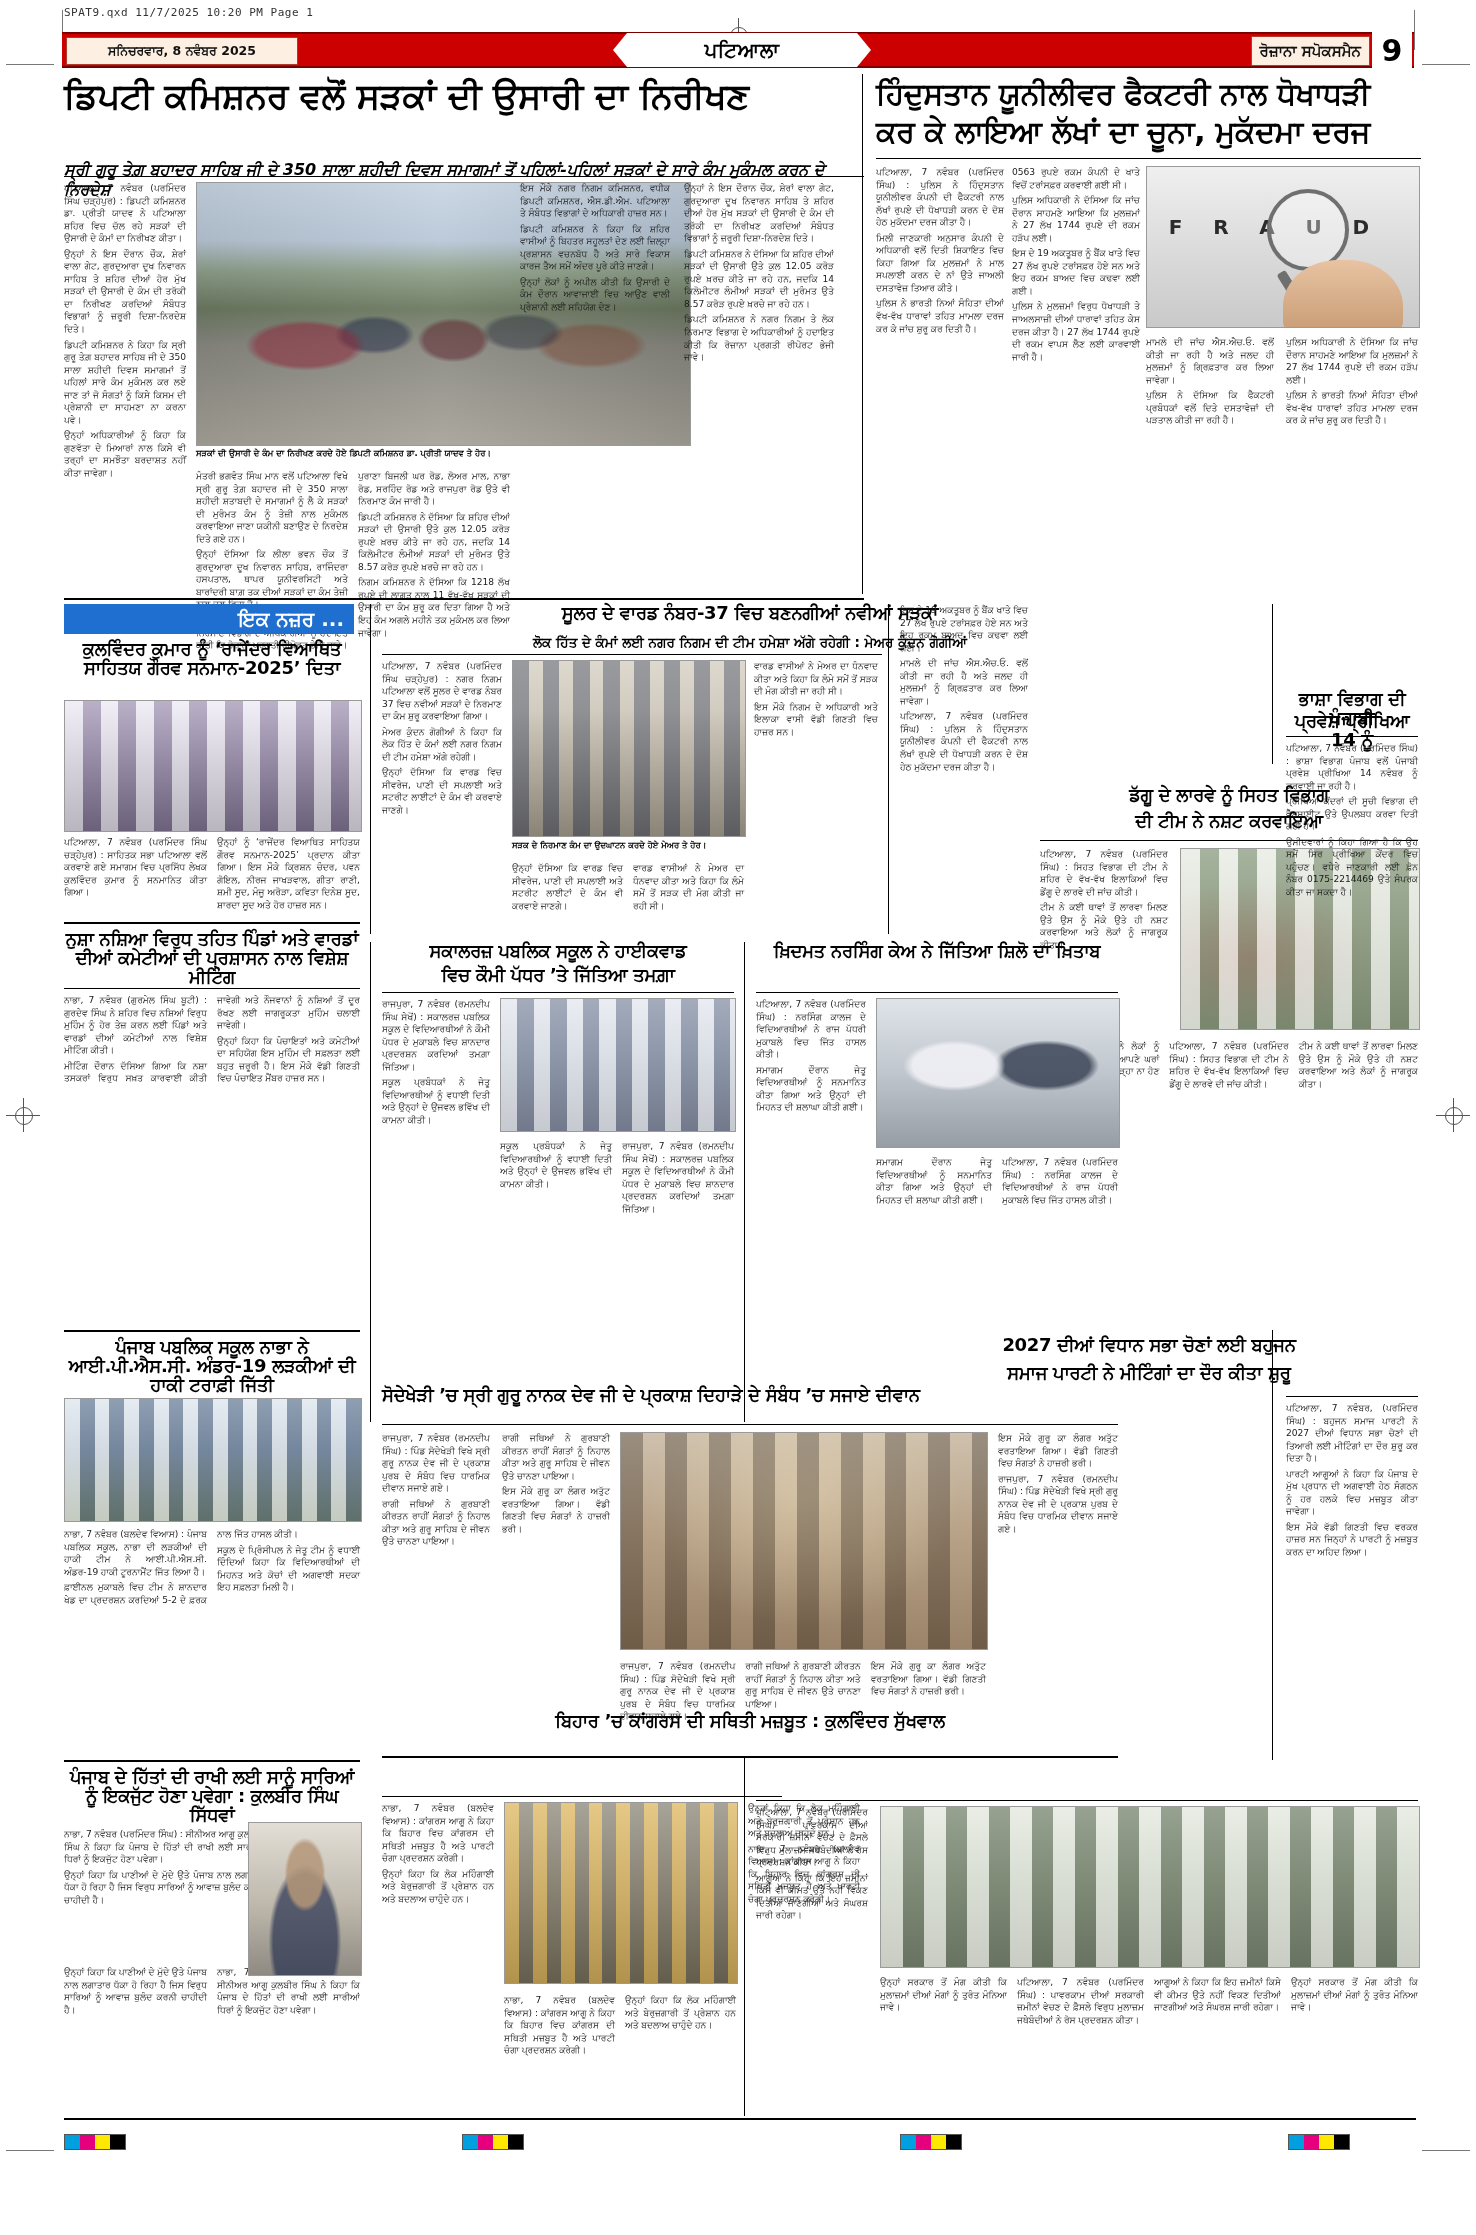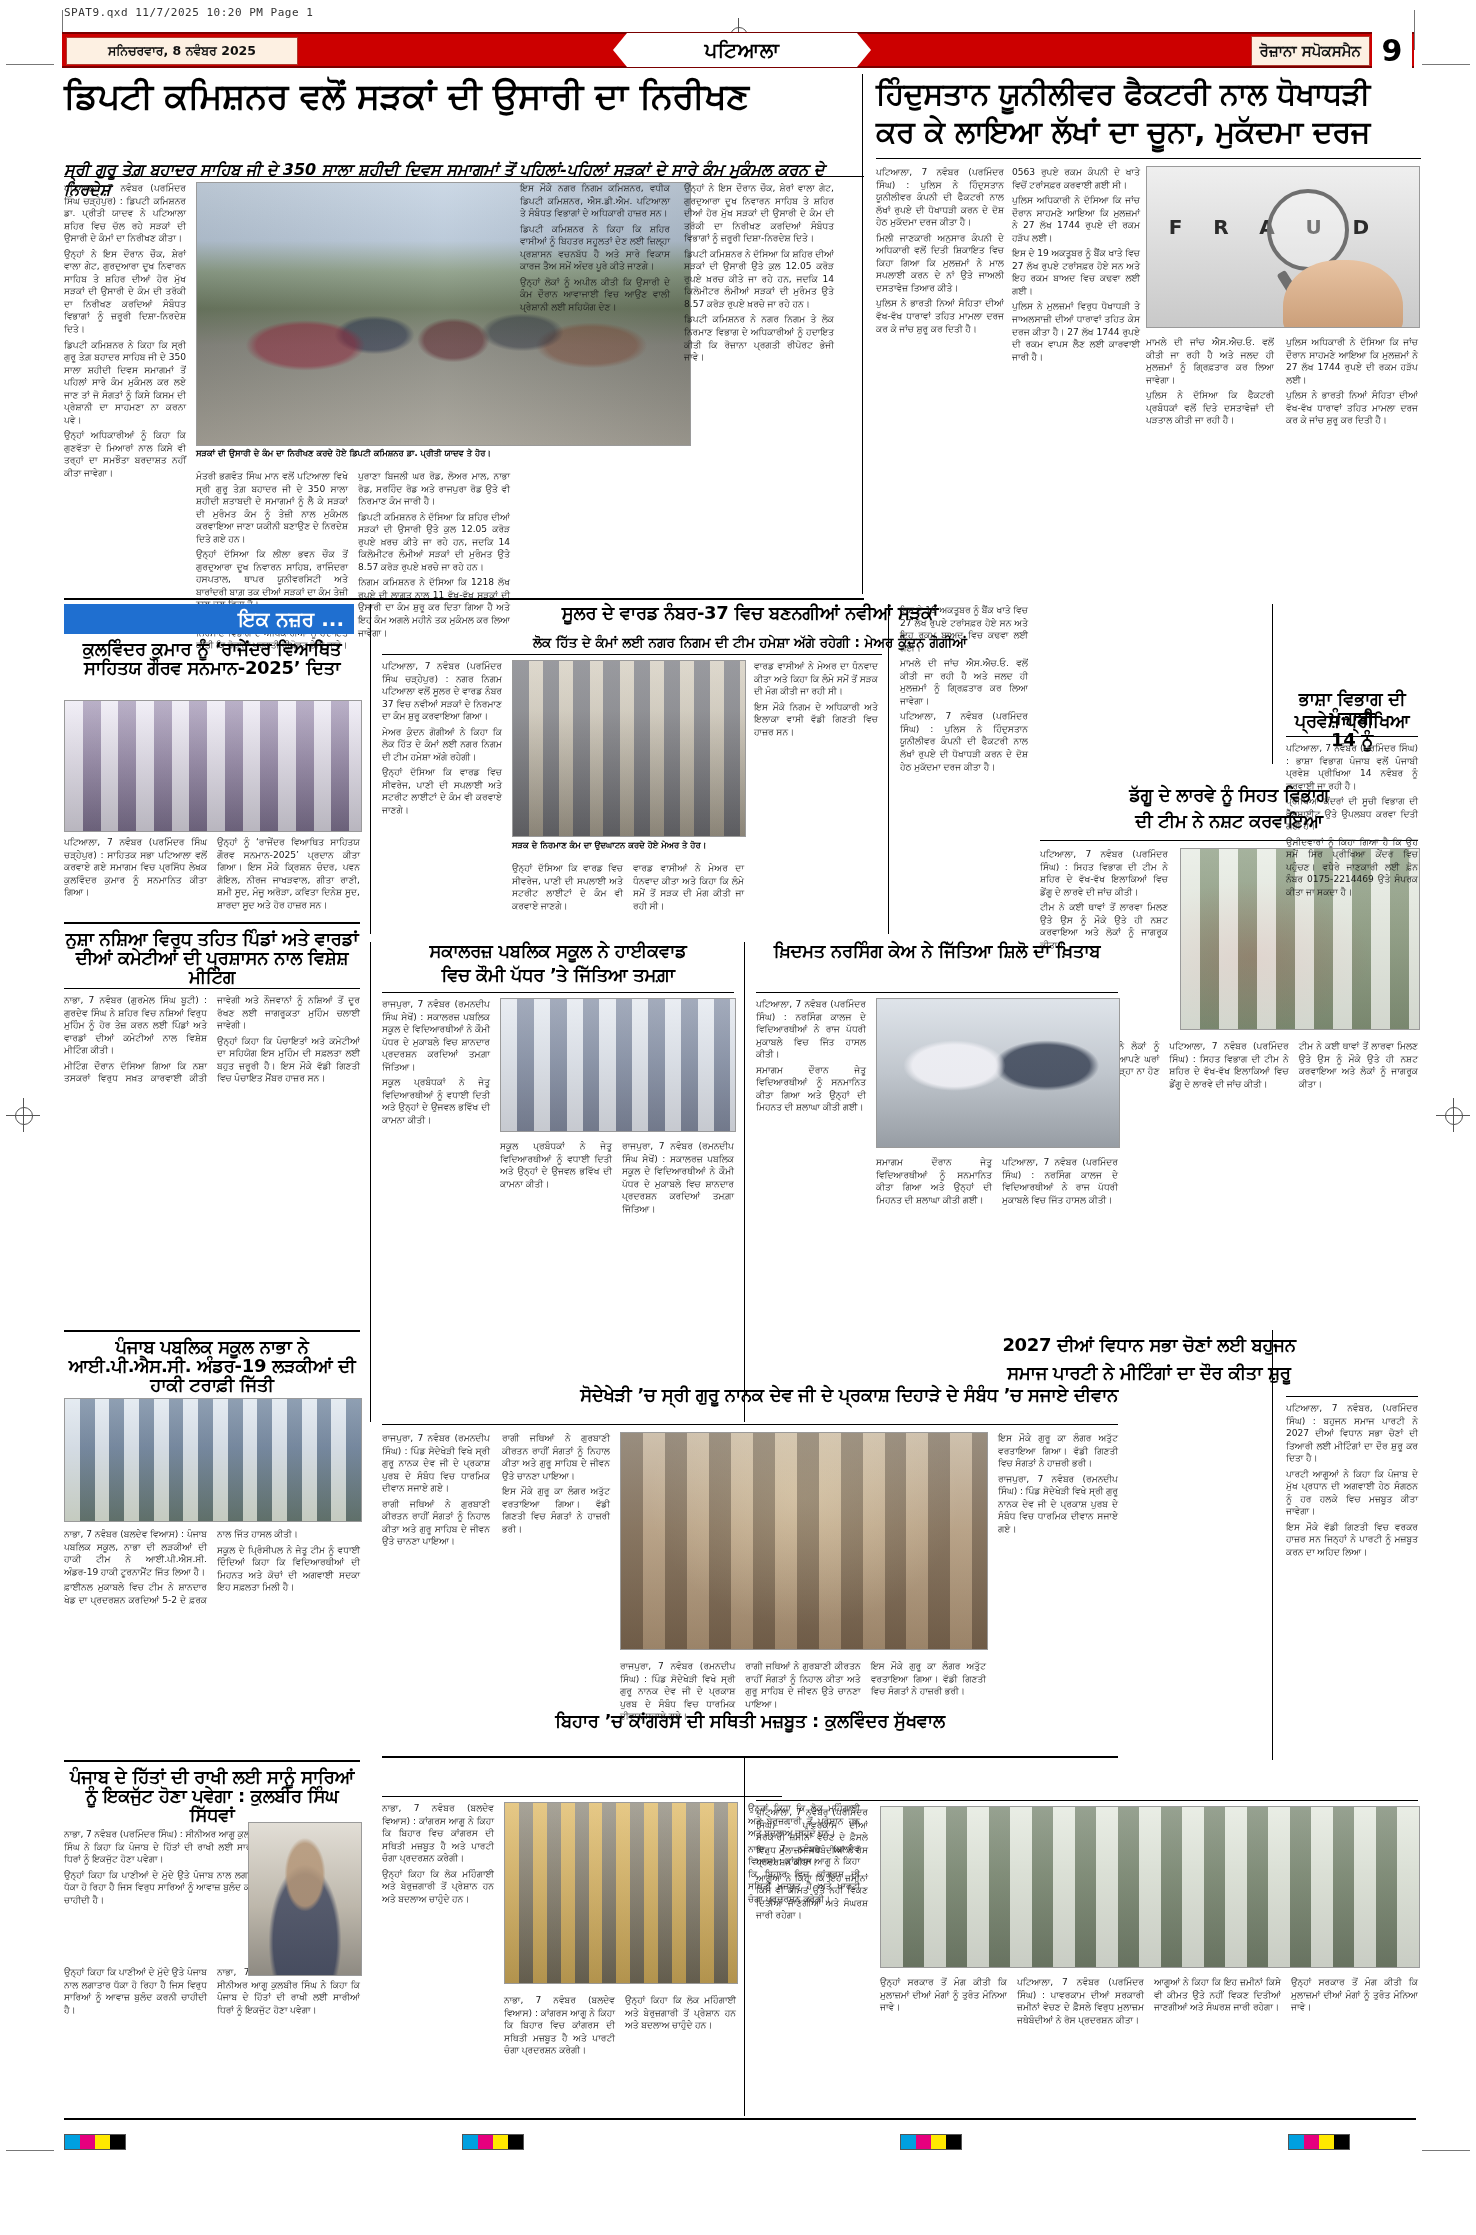--- a/index.html
+++ b/index.html
@@ -457,21 +457,21 @@
   <div class="rule rule-v" style="left:1272px;top:1330px;height:430px;"></div>
   <div class="hl hl-med" style="position:absolute;left:880px;top:1336px;width:538px;text-align:center;">2027 ਦੀਆਂ ਵਿਧਾਨ ਸਭਾ ਚੋਣਾਂ ਲਈ ਬਹੁਜਨ</div>
   <div class="hl hl-med" style="position:absolute;left:880px;top:1364px;width:538px;text-align:center;">ਸਮਾਜ ਪਾਰਟੀ ਨੇ ਮੀਟਿੰਗਾਂ ਦਾ ਦੌਰ ਕੀਤਾ ਸ਼ੁਰੂ</div>
   <div class="hr-thin" style="left:1286px;top:1396px;width:132px;"></div>
   <div class="body" style="position:absolute;left:1286px;top:1402px;width:132px;">
     <p>ਪਟਿਆਲਾ, 7 ਨਵੰਬਰ, (ਪਰਮਿੰਦਰ ਸਿੰਘ) : ਬਹੁਜਨ ਸਮਾਜ ਪਾਰਟੀ ਨੇ 2027 ਦੀਆਂ ਵਿਧਾਨ ਸਭਾ ਚੋਣਾਂ ਦੀ ਤਿਆਰੀ ਲਈ ਮੀਟਿੰਗਾਂ ਦਾ ਦੌਰ ਸ਼ੁਰੂ ਕਰ ਦਿਤਾ ਹੈ।</p>
     <p>ਪਾਰਟੀ ਆਗੂਆਂ ਨੇ ਕਿਹਾ ਕਿ ਪੰਜਾਬ ਦੇ ਮੁੱਖ ਪ੍ਰਧਾਨ ਦੀ ਅਗਵਾਈ ਹੇਠ ਸੰਗਠਨ ਨੂੰ ਹਰ ਹਲਕੇ ਵਿਚ ਮਜ਼ਬੂਤ ਕੀਤਾ ਜਾਵੇਗਾ।</p>
     <p>ਇਸ ਮੌਕੇ ਵੱਡੀ ਗਿਣਤੀ ਵਿਚ ਵਰਕਰ ਹਾਜ਼ਰ ਸਨ ਜਿਨ੍ਹਾਂ ਨੇ ਪਾਰਟੀ ਨੂੰ ਮਜ਼ਬੂਤ ਕਰਨ ਦਾ ਅਹਿਦ ਲਿਆ।</p>
   </div>
 
-  <div class="hl hl-med" style="position:absolute;left:382px;top:1386px;width:736px;text-align:right;">ਸੋਦੇਖੇੜੀ ’ਚ ਸ੍ਰੀ ਗੁਰੂ ਨਾਨਕ ਦੇਵ ਜੀ ਦੇ ਪ੍ਰਕਾਸ਼ ਦਿਹਾੜੇ ਦੇ ਸੰਬੰਧ ’ਚ ਸਜਾਏ ਦੀਵਾਨ</div>
+  <div class="hl hl-med" style="position:absolute;left:382px;top:1386px;width:736px;text-align:left;">ਸੋਦੇਖੇੜੀ ’ਚ ਸ੍ਰੀ ਗੁਰੂ ਨਾਨਕ ਦੇਵ ਜੀ ਦੇ ਪ੍ਰਕਾਸ਼ ਦਿਹਾੜੇ ਦੇ ਸੰਬੰਧ ’ਚ ਸਜਾਏ ਦੀਵਾਨ</div>
   <div class="hr-thin" style="left:382px;top:1424px;width:736px;"></div>
   <div class="body" style="position:absolute;left:382px;top:1432px;width:108px;">
     <p>ਰਾਜਪੁਰਾ, 7 ਨਵੰਬਰ (ਰਮਨਦੀਪ ਸਿੰਘ) : ਪਿੰਡ ਸੋਦੇਖੇੜੀ ਵਿਖੇ ਸ੍ਰੀ ਗੁਰੂ ਨਾਨਕ ਦੇਵ ਜੀ ਦੇ ਪ੍ਰਕਾਸ਼ ਪੁਰਬ ਦੇ ਸੰਬੰਧ ਵਿਚ ਧਾਰਮਿਕ ਦੀਵਾਨ ਸਜਾਏ ਗਏ।</p>
     <p>ਰਾਗੀ ਜਥਿਆਂ ਨੇ ਗੁਰਬਾਣੀ ਕੀਰਤਨ ਰਾਹੀਂ ਸੰਗਤਾਂ ਨੂੰ ਨਿਹਾਲ ਕੀਤਾ ਅਤੇ ਗੁਰੂ ਸਾਹਿਬ ਦੇ ਜੀਵਨ ਉਤੇ ਚਾਨਣਾ ਪਾਇਆ।</p>
   </div>
   <div class="body" style="position:absolute;left:502px;top:1432px;width:108px;">
     <p>ਰਾਗੀ ਜਥਿਆਂ ਨੇ ਗੁਰਬਾਣੀ ਕੀਰਤਨ ਰਾਹੀਂ ਸੰਗਤਾਂ ਨੂੰ ਨਿਹਾਲ ਕੀਤਾ ਅਤੇ ਗੁਰੂ ਸਾਹਿਬ ਦੇ ਜੀਵਨ ਉਤੇ ਚਾਨਣਾ ਪਾਇਆ।</p>
     <p>ਇਸ ਮੌਕੇ ਗੁਰੂ ਕਾ ਲੰਗਰ ਅਤੁੱਟ ਵਰਤਾਇਆ ਗਿਆ। ਵੱਡੀ ਗਿਣਤੀ ਵਿਚ ਸੰਗਤਾਂ ਨੇ ਹਾਜ਼ਰੀ ਭਰੀ।</p>
   </div>
   <div class="photo ph-indoor" style="left:620px;top:1432px;width:366px;height:216px;"></div>

